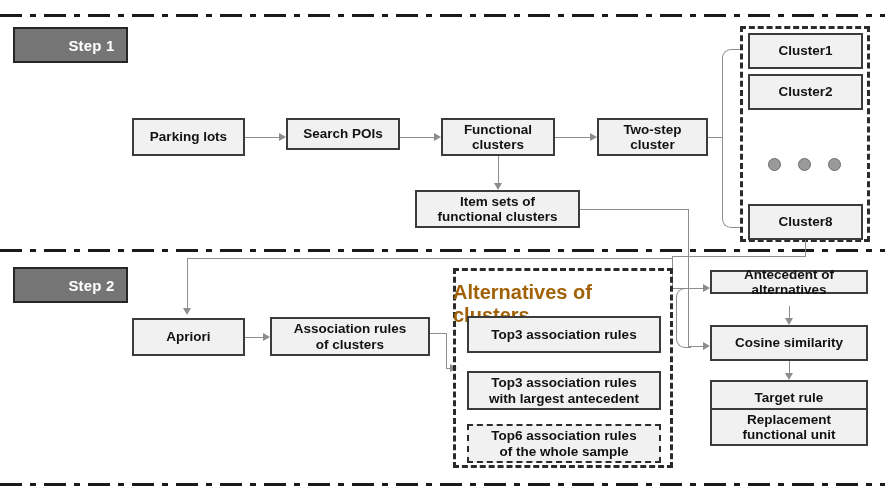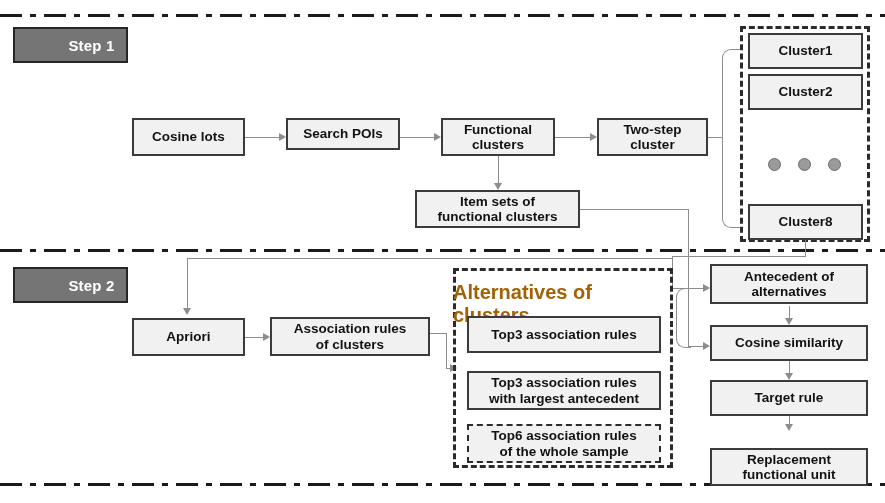--- a/index.html
+++ b/index.html
@@ -85,21 +85,21 @@
 
   <div class="dashdot" style="top:14px;"></div>
   <div class="dashdot" style="top:249px;"></div>
   <div class="dashdot" style="top:483px;"></div>
 
   <div class="step-badge" style="left:13px;top:27px;width:115px;height:36px;">
     <span>Step 1</span>
   </div>
 
   <div class="box" style="left:132px;top:118px;width:113px;height:38px;">
-    <span>Cosine lots</span>
+    <span>Parking lots</span>
   </div>
 
   <div class="h-line" style="left:245px;top:137px;width:34px;"></div>
   <div class="arrow-r" style="left:279px;top:133px;"></div>
 
   <div class="box" style="left:286px;top:118px;width:114px;height:32px;">
     <span>Search POIs</span>
   </div>
 
   <div class="h-line" style="left:400px;top:137px;width:34px;"></div>
@@ -206,21 +206,21 @@
 
   <div class="dashbox-inner" style="left:467px;top:424px;width:194px;height:39px;">
     <span>
       <span>Top6 association rules</span><br>
       <span>of the whole sample</span>
     </span>
   </div>
 
   <div class="bracket" style="left:676px;top:288px;width:14px;height:58px;"></div>
 
-  <div class="box two-line" style="left:710px;top:264px;width:158px;height:40px;">
+  <div class="box two-line" style="left:710px;top:270px;width:158px;height:24px;">
     <span>
       <span>Antecedent of</span><br>
       <span>alternatives</span>
     </span>
   </div>
 
   <div class="v-line" style="left:789px;top:306px;height:12px;"></div>
   <div class="arrow-d" style="left:785px;top:318px;"></div>
 
   <div class="box" style="left:710px;top:325px;width:158px;height:36px;">
@@ -230,20 +230,20 @@
   <div class="v-line" style="left:789px;top:361px;height:12px;"></div>
   <div class="arrow-d" style="left:785px;top:373px;"></div>
 
   <div class="box" style="left:710px;top:380px;width:158px;height:36px;">
     <span>Target rule</span>
   </div>
 
   <div class="v-line" style="left:789px;top:416px;height:8px;"></div>
   <div class="arrow-d" style="left:785px;top:424px;"></div>
 
-  <div class="box two-line" style="left:710px;top:448px;width:158px;height:38px;">
+  <div class="box two-line" style="left:710px;top:408px;width:158px;height:38px;">
     <span>
       <span>Replacement</span><br>
       <span>functional unit</span>
     </span>
   </div>
 
 </div>
 
 </body></html>

